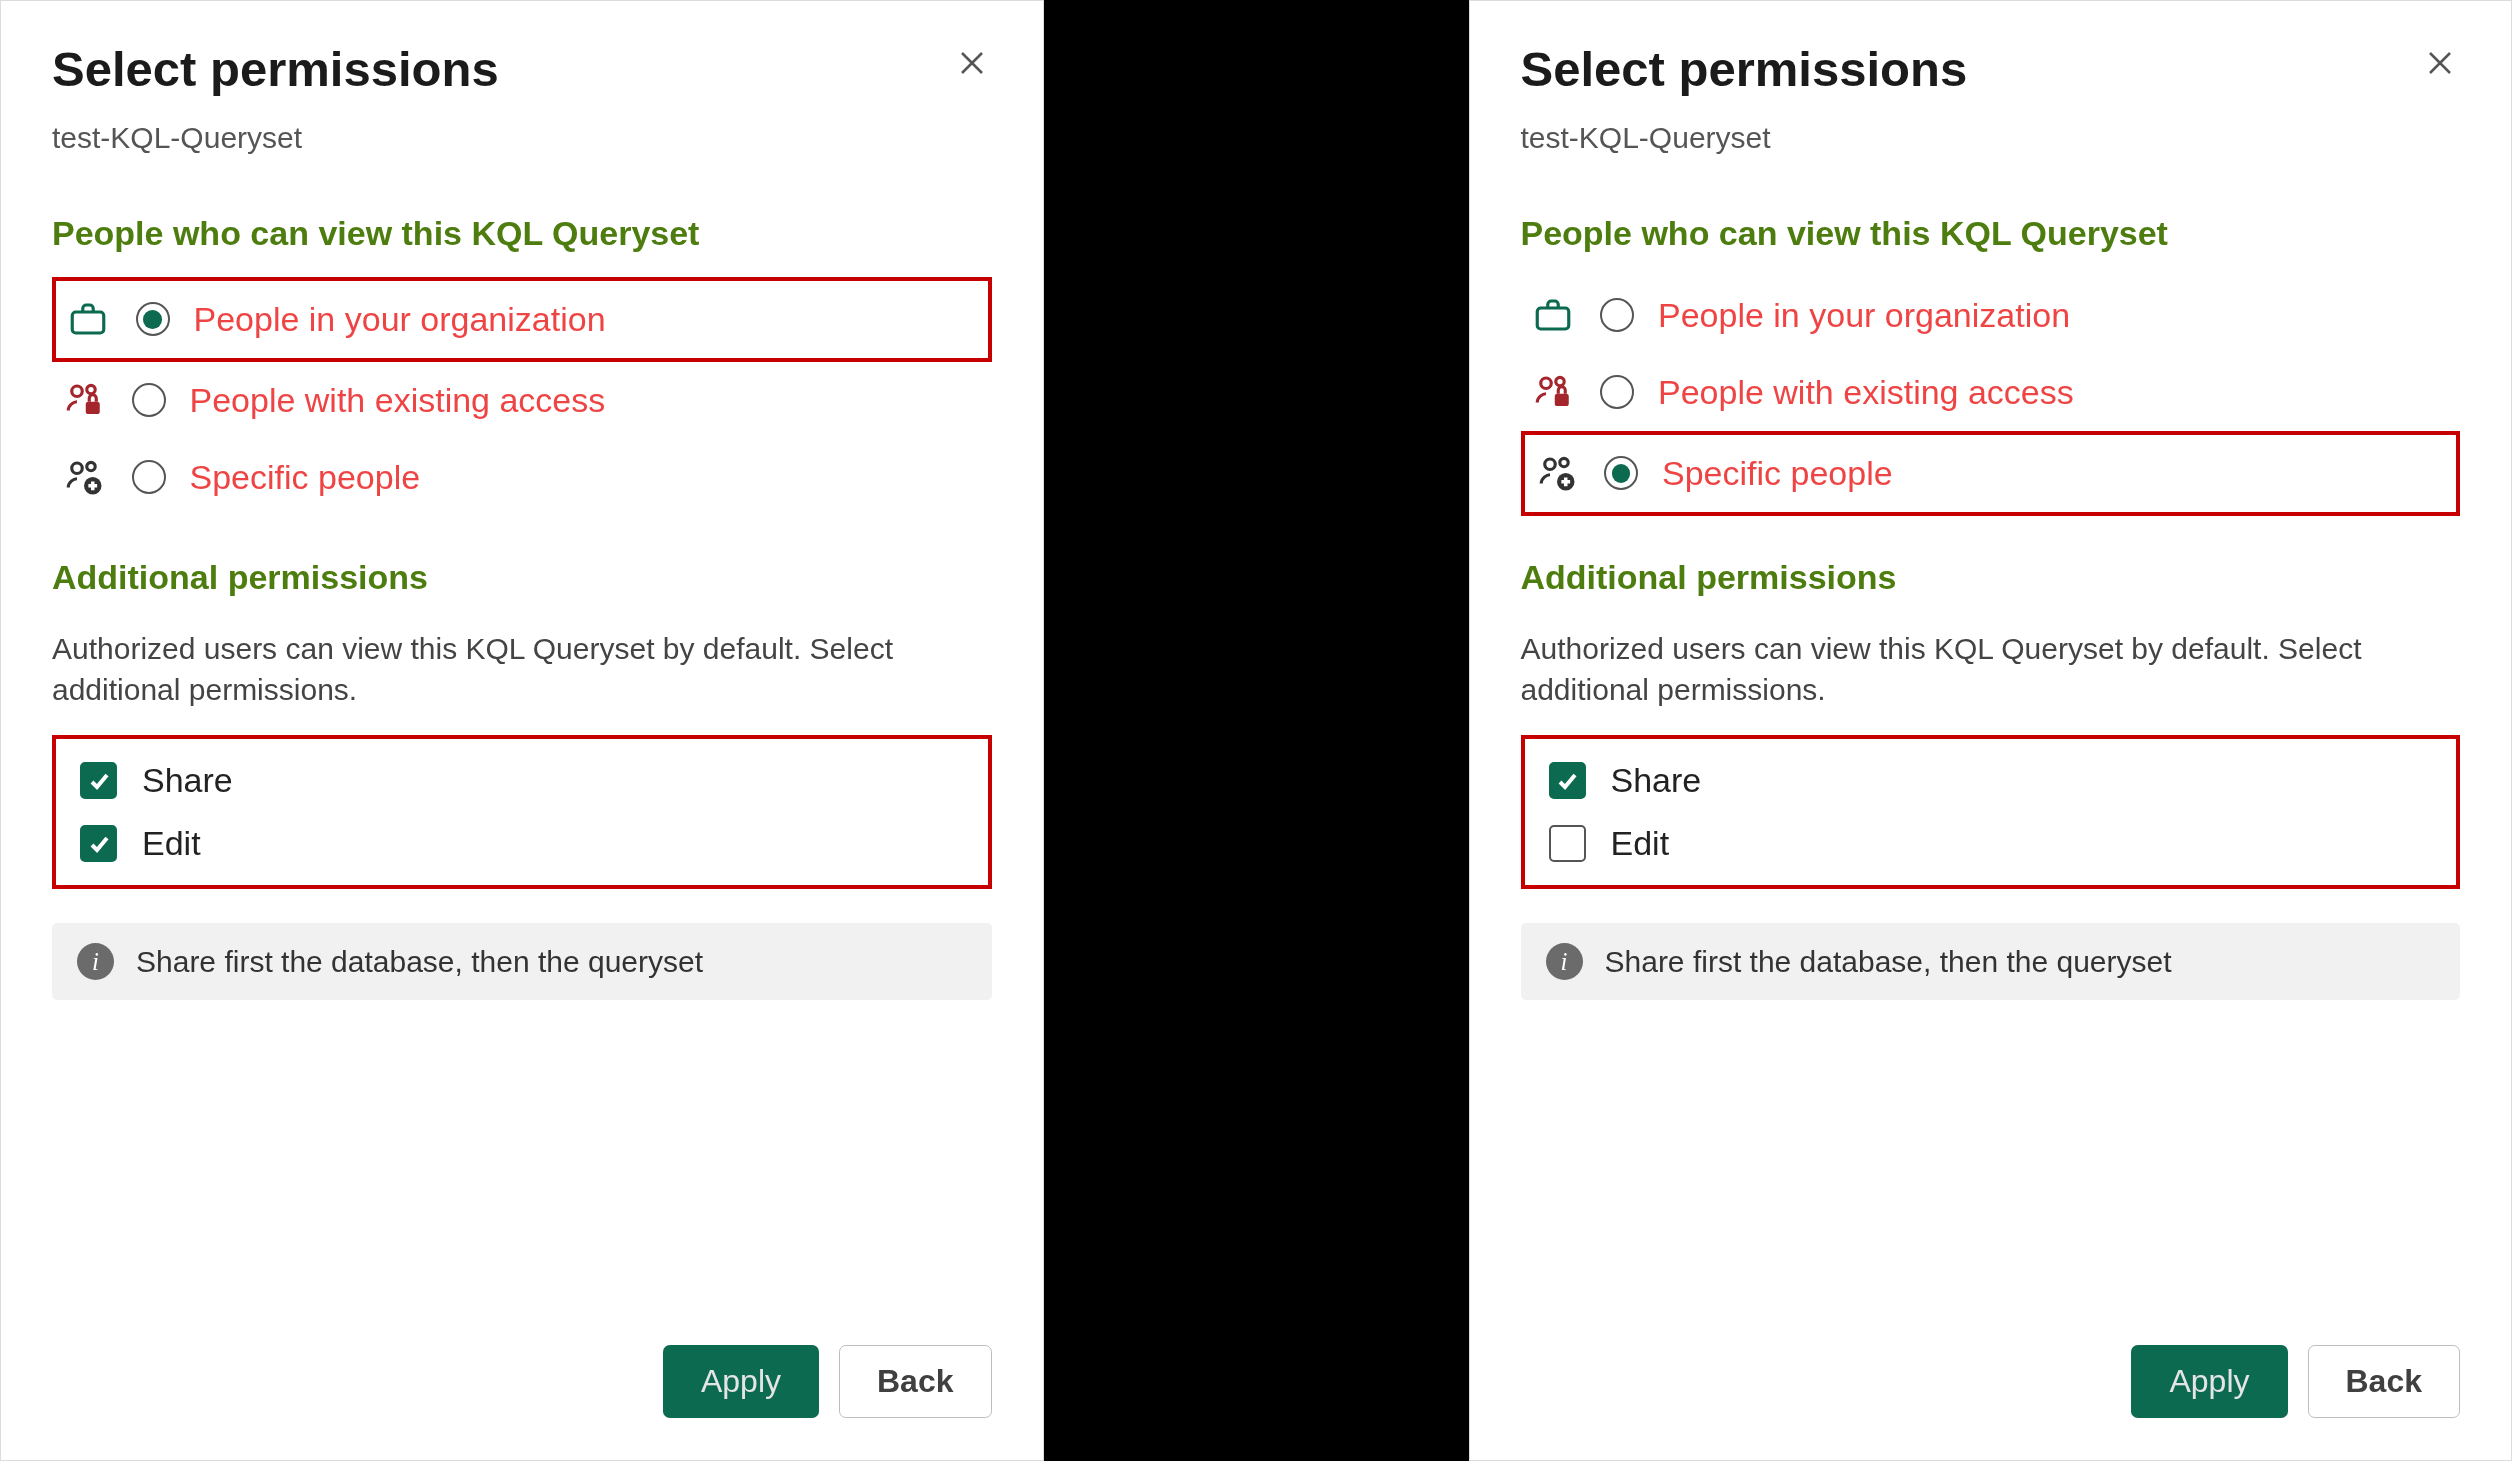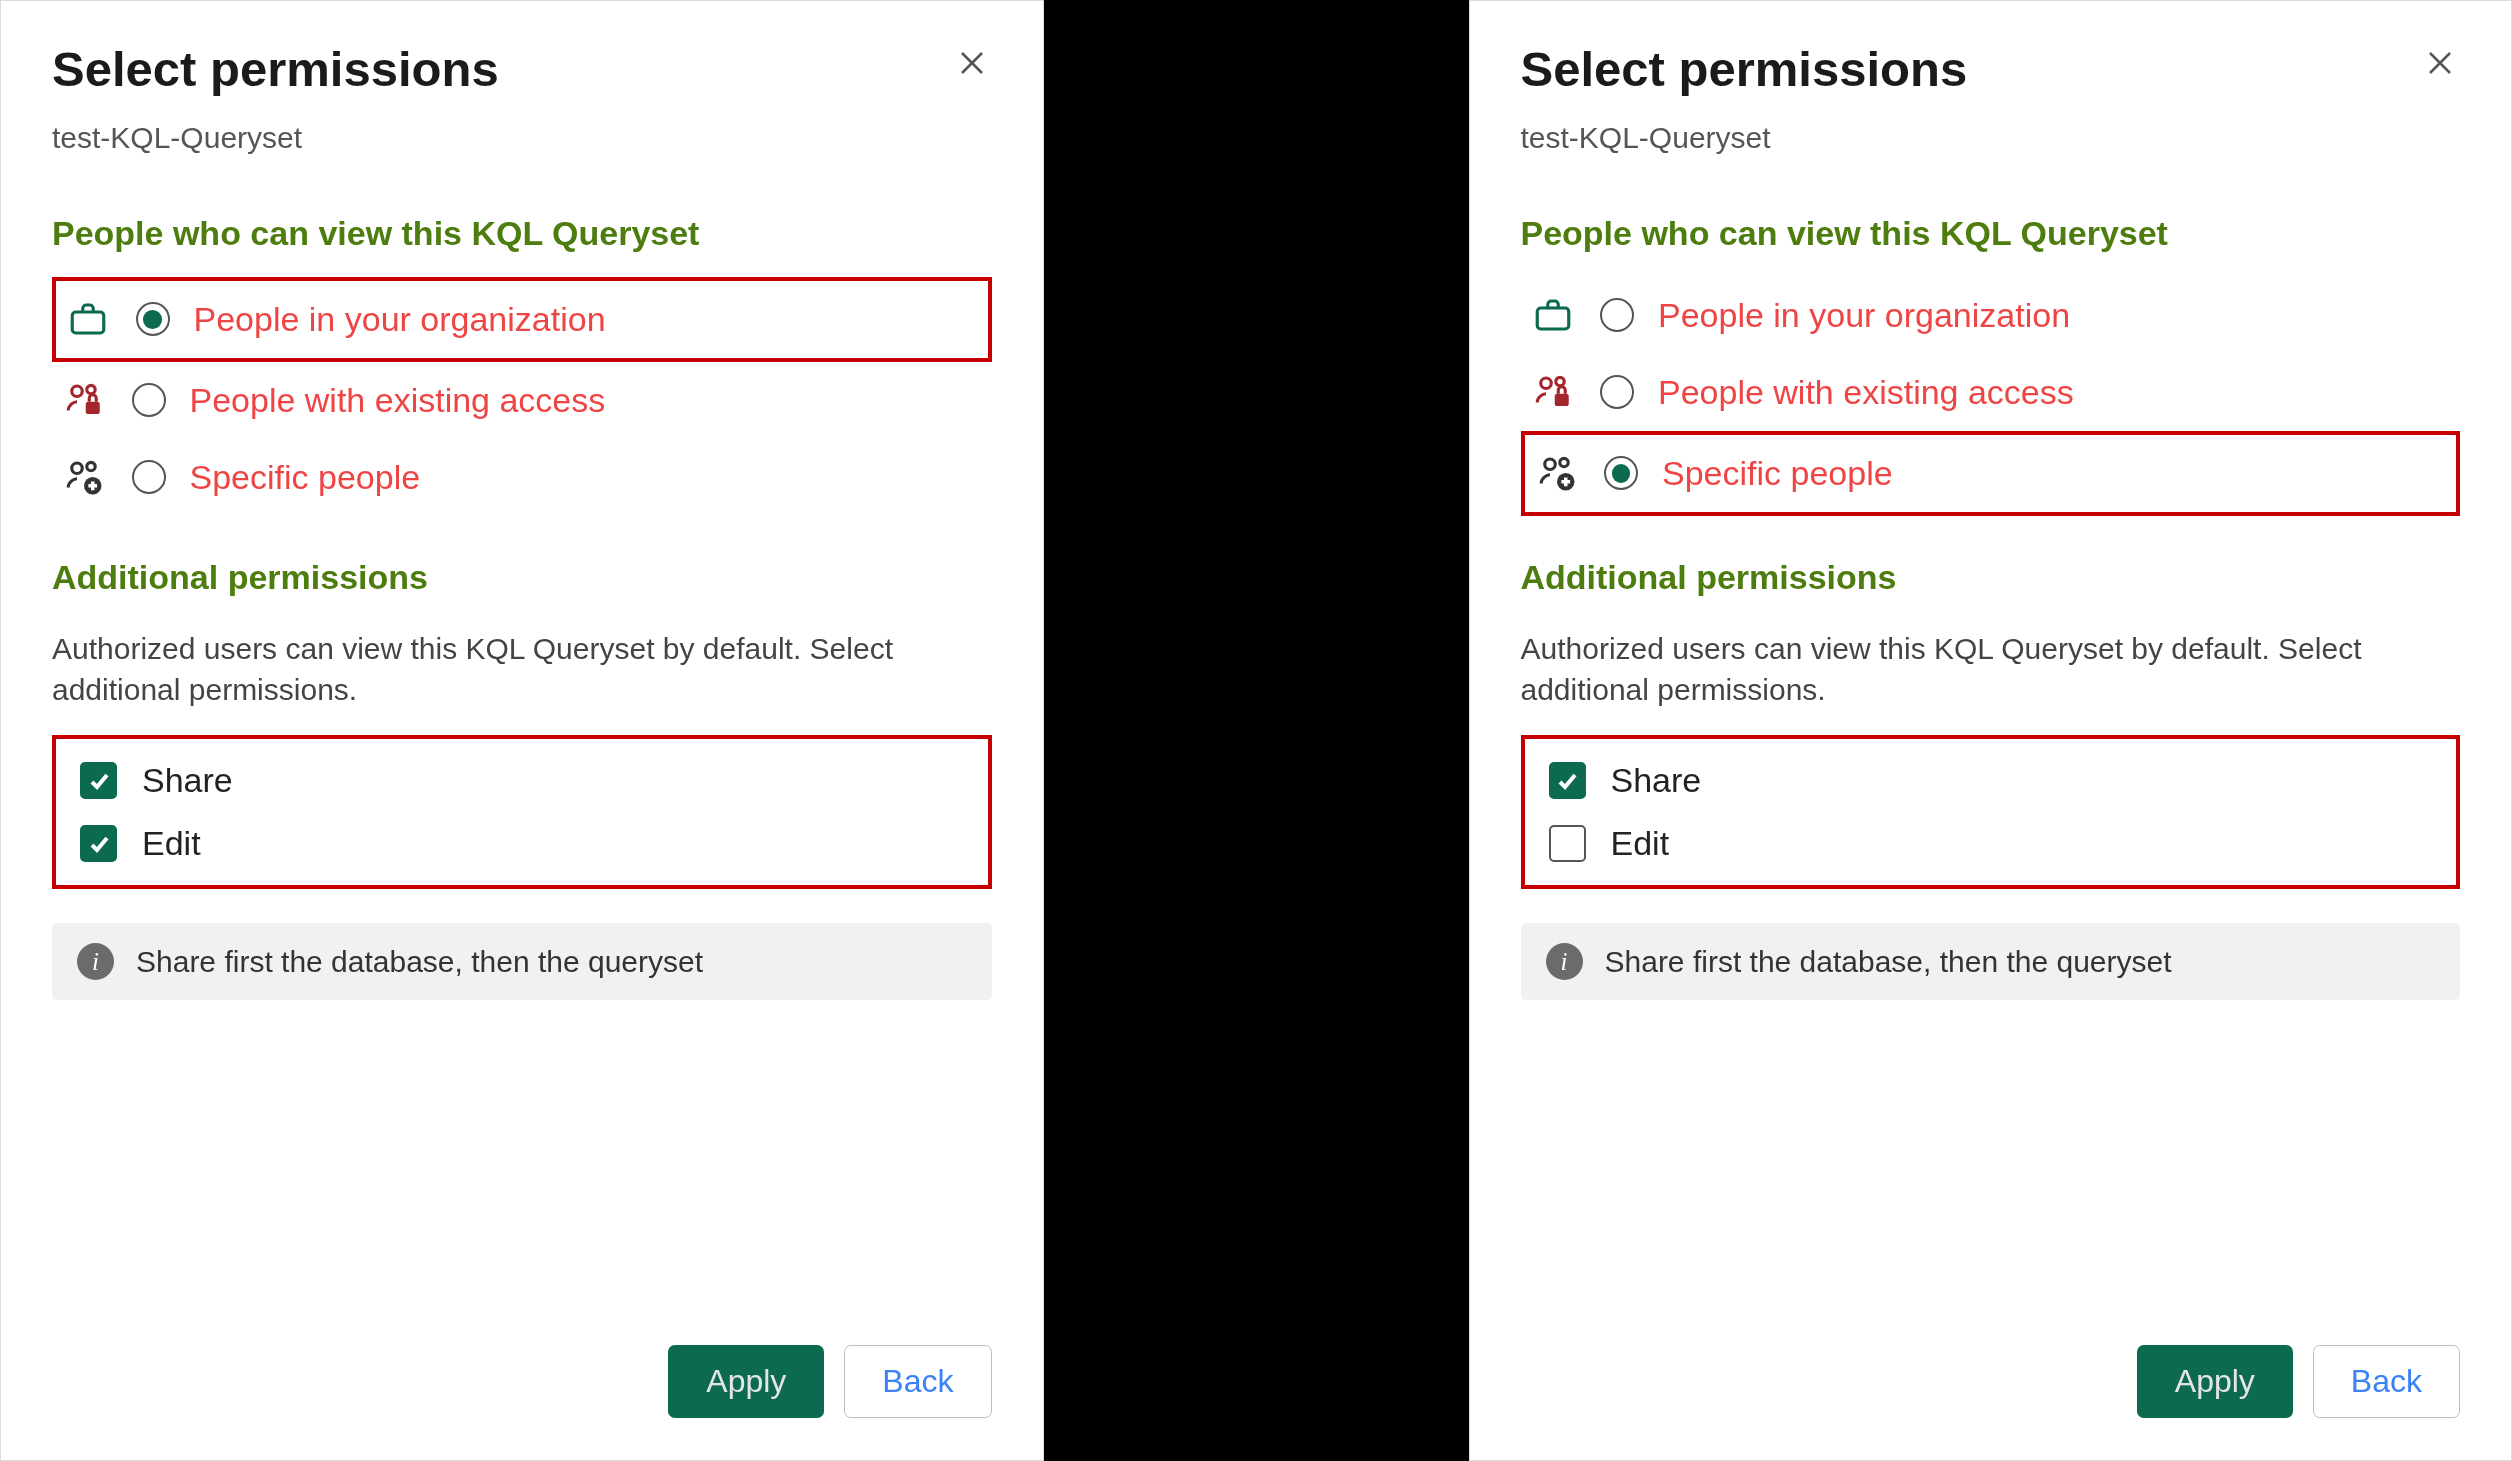--- a/index.html
+++ b/index.html
@@ -166,22 +166,23 @@
       border-radius: 6.8px;
       cursor: pointer;
       border: 1.7px solid transparent;
     }
     .btn-primary {
       background: #0b6a4f;
       color: #e5e5e5;
     }
     .btn-secondary {
       background: #fff;
-      color: #3b82f6;
+      color: #404040;
       border-color: #bdbdbd;
+      font-weight: bold;
     }
     .checks-wrap { padding: 10px 0; }
   </style>
 </head>
 <body>
 
 <div class="panel panel-left">
   <div class="title-row">
     <div>
       <h1 class="title">Select permissions</h1>

